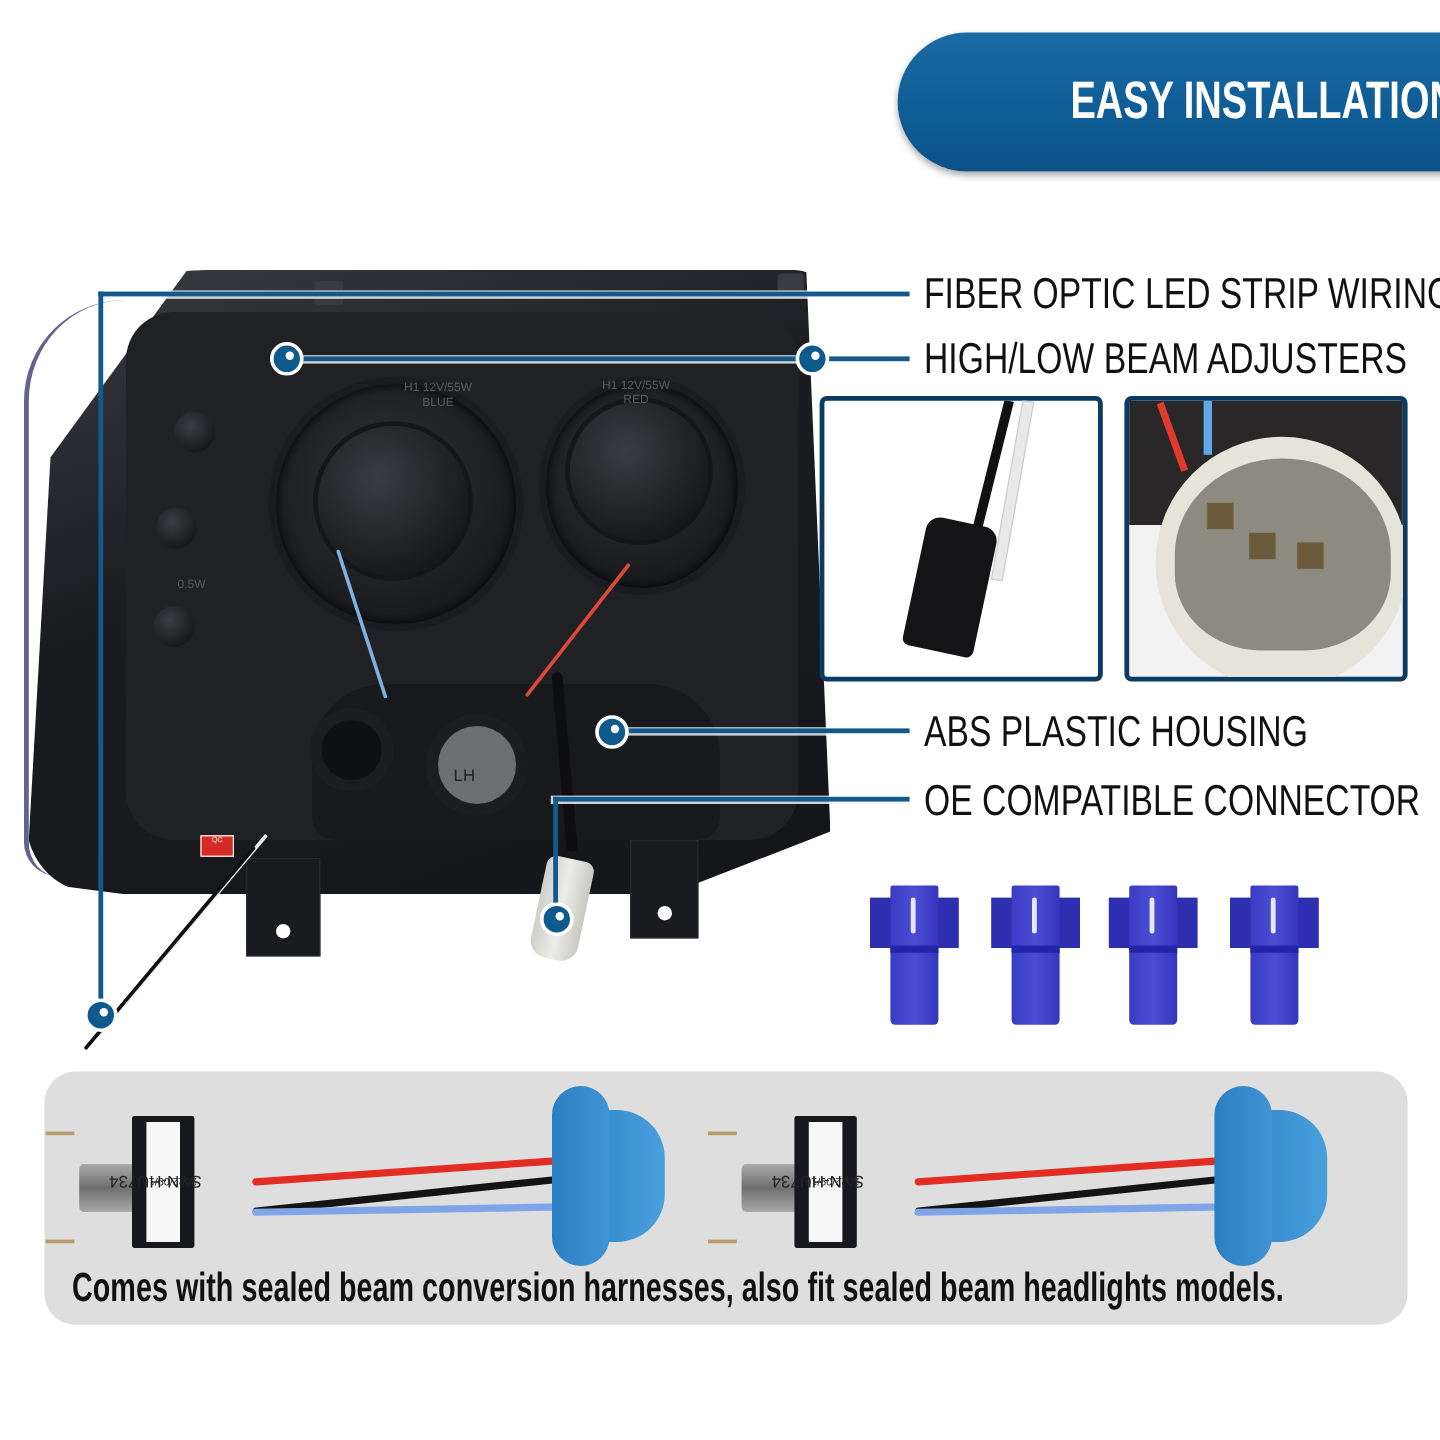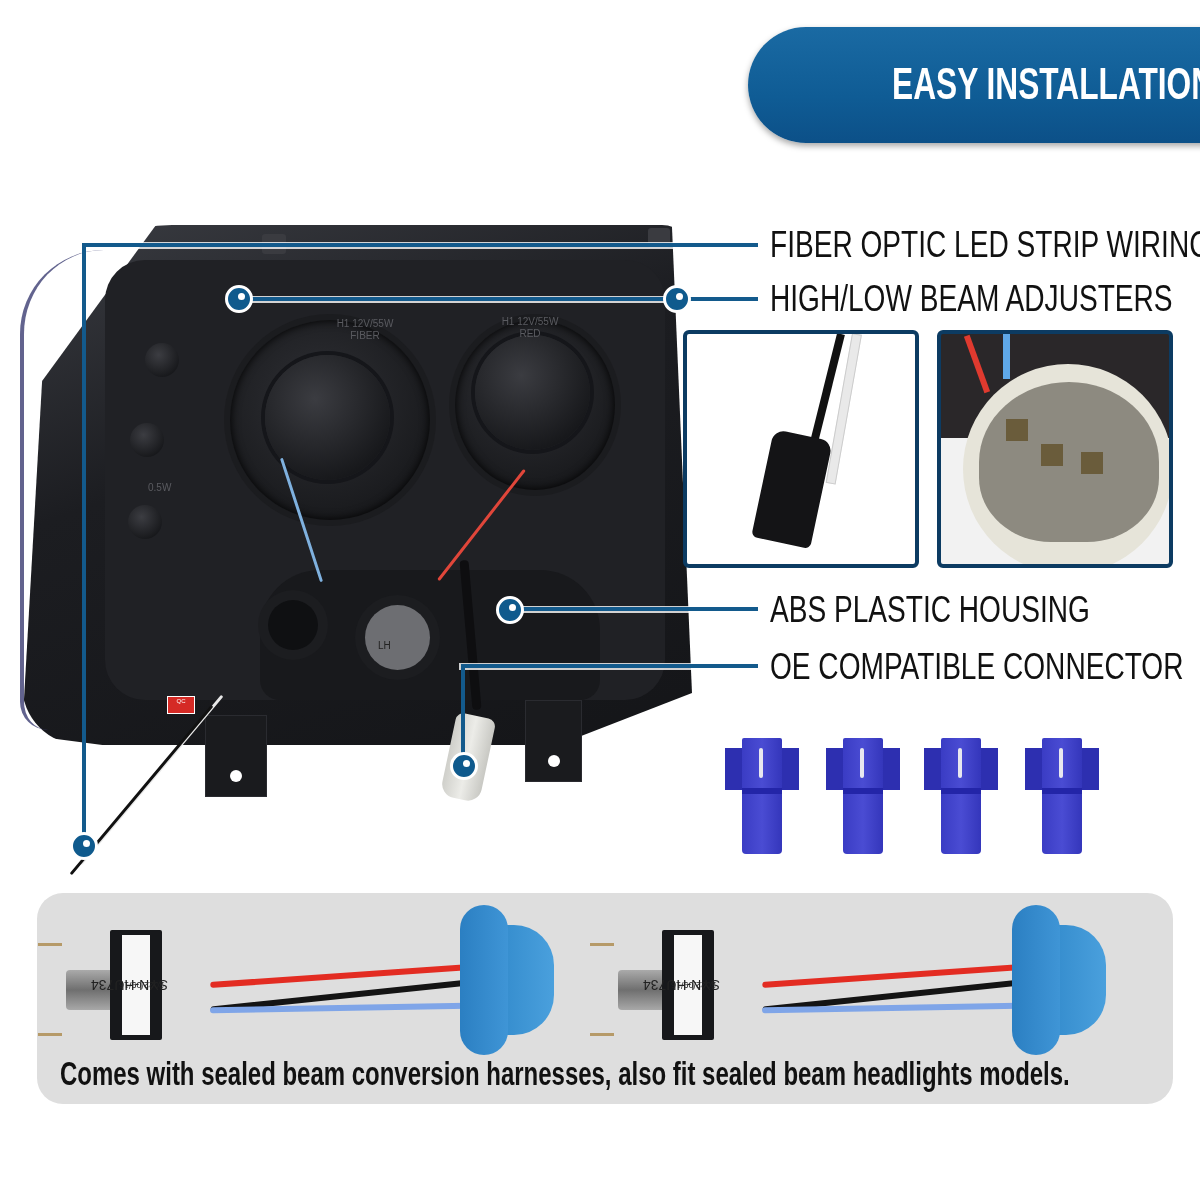--- a/index.html
+++ b/index.html
@@ -157,34 +157,34 @@
 
   <div class="small-cap" style="left:145px;top:343px;"></div>
   <div class="small-cap" style="left:130px;top:423px;"></div>
   <div class="small-cap" style="left:128px;top:505px;"></div>
   <div class="emboss" style="left:148px;top:482px;">0.5W</div>
 
   <div class="bulb-well" style="left:230px;top:320px;width:200px;height:200px;"></div>
   <div class="bulb-cap" style="left:265px;top:355px;width:125px;height:125px;"></div>
   <div class="emboss" style="left:330px;top:318px;width:70px;">
     <div>H1 12V/55W</div>
-    <div>FIBER</div>
+    <div>BLUE</div>
   </div>
 
   <div class="bulb-well" style="left:455px;top:320px;width:160px;height:170px;"></div>
   <div class="bulb-cap" style="left:475px;top:335px;width:115px;height:115px;"></div>
   <div class="emboss" style="left:490px;top:316px;width:80px;">
     <div>H1 12V/55W</div>
     <div>RED</div>
   </div>
 
   <div class="abs" style="left:260px;top:570px;width:340px;height:130px;background:#18191c;border-radius:60px 60px 20px 20px;"></div>
   <div class="socket-hole" style="left:268px;top:600px;width:50px;height:50px;"></div>
   <div class="socket-hole" style="left:365px;top:605px;width:65px;height:65px;background:#6d6e72;"></div>
-  <div class="emboss" style="left:378px;top:640px;color:#222;font-size:10px;">LH</div>
+  <div class="emboss" style="left:378px;top:640px;color:#222;font-size:14px;">LH</div>
   <div class="qc-sticker">QC</div>
 
   <div class="tab" style="left:205px;top:715px;width:60px;height:80px;"></div>
   <div class="tab" style="left:525px;top:700px;width:55px;height:80px;"></div>
 
   <div class="wire" style="left:300px;top:455px;width:3px;height:130px;background:#7fb1df;transform:rotate(-18deg);"></div>
   <div class="wire" style="left:480px;top:455px;width:3px;height:140px;background:#e0463a;transform:rotate(38deg);"></div>
   <div class="wire" style="left:466px;top:560px;width:9px;height:150px;background:#0e0e10;transform:rotate(-5deg);"></div>
   <div class="wire" style="left:150px;top:670px;width:3px;height:220px;background:#e8e8e8;transform:rotate(40deg);"></div>
   <div class="wire" style="left:140px;top:680px;width:3px;height:220px;background:#111;transform:rotate(40deg);"></div>

